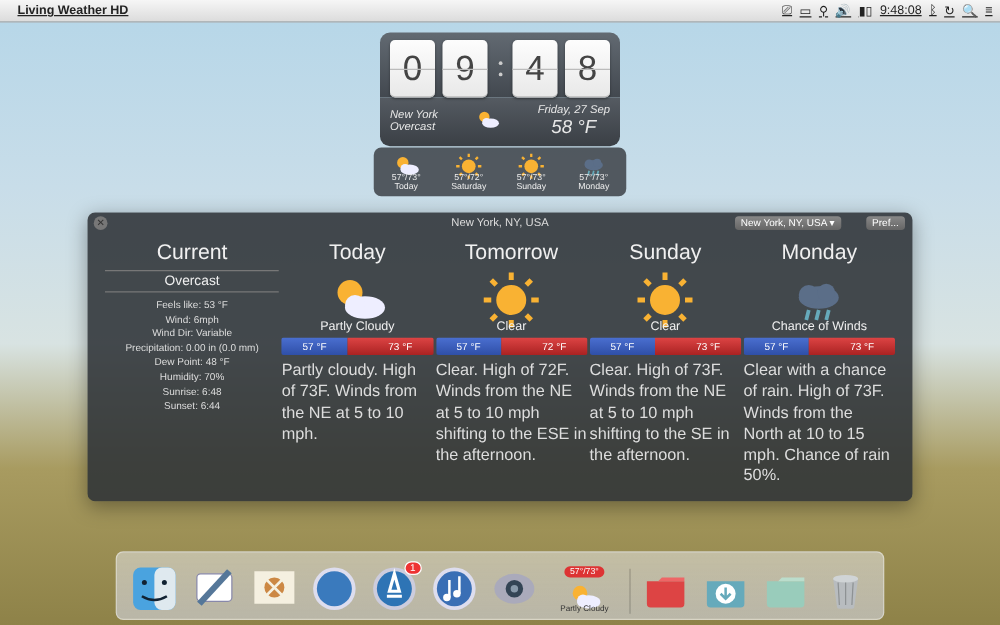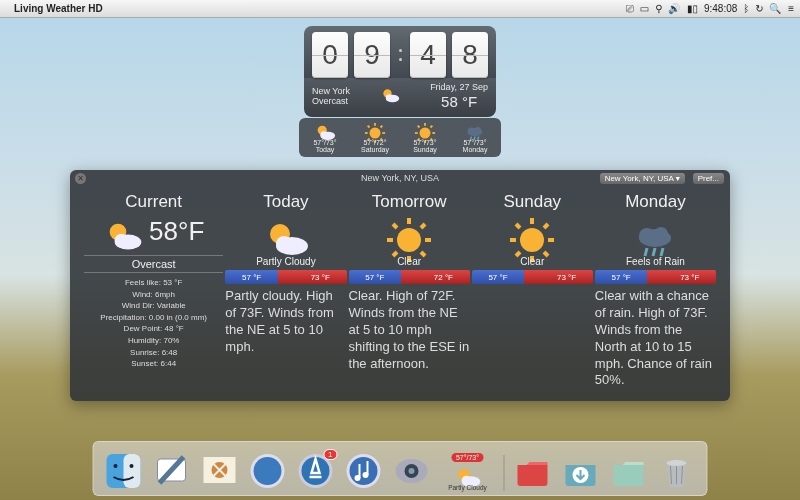--- a/index.html
+++ b/index.html
@@ -8,20 +8,21 @@
   background: linear-gradient(to bottom, #b5d6e8 0%, #c8dde9 30%, #d8e3e2 55%, #a89b60 75%, #8e8248 100%);
   position:relative;
 }
 
 .menubar {
   position:absolute; top:0; left:0; right:0; height:18px;
   background:linear-gradient(#f6f6f6,#dcdcdc);
   border-bottom:1px solid #aaa;
   display:flex; font-size:10px; color:#222;
   padding:0 6px;
+  text-decoration:underline;
 }
 .menubar .left { display:flex; align-items:center; gap:8px; }
 .menubar .spacer { flex:1; }
 .menubar .right { display:flex; align-items:center; gap:6px; }
 .menubar .apple { font-size:12px; }
 .menubar .clock { font-weight:500; }
 
 
 .flip-widget {
   position:absolute; top:26px; left:50%; transform:translateX(-50%);
@@ -41,21 +42,21 @@
   font-size:28px; font-weight:300; color:#444; position:relative;
 }
 .digit::after { content:""; position:absolute; left:0; right:0; top:50%; height:1px; background:#bbb; }
 .colon { width:8px; display:flex; flex-direction:column; justify-content:center; gap:6px; align-items:center; }
 .colon span { width:3px; height:3px; background:#ccc; border-radius:50%; }
 .flip-bottom {
   background:linear-gradient(#555b62,#3a3f45);
   border-radius:0 0 8px 8px;
   padding:4px 8px 6px 8px;
   display:flex; align-items:center; justify-content:space-between;
-  color:#e8e8e8; font-size:9px; line-height:1.2;
+  color:#e8e8e8; font-size:9px; line-height:1.2;font-style:italic;
 }
 .flip-bottom .temp { font-size:15px; font-weight:300; }
 .flip-bottom .mid svg { width:28px; height:20px; }
 
 
 .mini-strip {
   position:absolute; top:118px; left:50%; transform:translateX(-50%);
   background:rgba(60,65,70,.85);
   border-radius:6px;
   padding:4px 6px;
@@ -77,21 +78,21 @@
 .panel-header {
   position:absolute; top:3px; left:0; right:0; text-align:center;
   font-size:9px; color:#ddd; font-weight:500;
 }
 .panel-close {
   position:absolute; top:3px; left:5px; width:11px; height:11px;
   border-radius:50%; background:#777; color:#333; font-size:8px;
   display:flex; align-items:center; justify-content:center; cursor:pointer;
 }
 .panel-tools {
-  position:absolute; top:3px; right:6px; display:flex; gap:8px;
+  position:absolute; top:3px; right:6px; display:flex; gap:20px;
 }
 .panel-tools .btn {
   font-size:8px; padding:1px 5px; border-radius:3px;
   background:linear-gradient(#888,#666); color:#fff;
 }
 .panel-body { display:flex; gap:2px; }
 .col { flex:1; min-width:0; }
 .col h3 { font-weight:300; font-size:17px; text-align:center; margin-bottom:4px; }
 .col.current { flex:1.15; }
 .cur-row { display:flex; align-items:center; justify-content:center; gap:6px; margin:4px 0 8px; }
@@ -262,28 +263,20 @@
   <div class="panel-close">✕</div>
   <div class="panel-header">New York, NY, USA</div>
   <div class="panel-tools">
     <div class="btn">New York, NY, USA ▾</div>
     <div class="btn">Pref...</div>
   </div>
   <div class="panel-body">
 
     <div class="col current">
       <h3>Current</h3>
-      <div class="cur-row">
-        <div style="width:40px;height:30px">
-            <svg viewBox="0 0 24 24">
-              <use href="#ic-partly"></use>
-            </svg>
-          </div>
-        <div class="bigtemp">58°F</div>
-      </div>
       <div class="cur-cond">Overcast</div>
       <div class="cur-stats">
         <div>Feels like: 53 °F</div>
         <div>Wind: 6mph</div>
         <div>Wind Dir: Variable</div>
         <div>Precipitation: 0.00 in (0.0 mm)</div>
         <div>Dew Point: 48 °F</div>
         <div>Humidity: 70%</div>
         <div>Sunrise: 6:48</div>
         <div>Sunset: 6:44</div>
@@ -323,29 +316,30 @@
       <div class="fc-icon">
           <svg viewBox="0 0 24 24">
             <use href="#ic-sun"></use>
           </svg>
         </div>
       <div class="fc-cond">Clear</div>
       <div class="tempbar">
         <div class="lo">57 °F</div>
         <div class="hi">73 °F</div>
       </div>
+      <div class="fc-text">Clear. High of 73F. Winds from the NE at 5 to 10 mph shifting to the SE in the afternoon.</div>
     </div>
     <div class="col">
       <h3>Monday</h3>
       <div class="fc-icon">
           <svg viewBox="0 0 24 24">
             <use href="#ic-rain"></use>
           </svg>
         </div>
-      <div class="fc-cond">Feels of Rain</div>
+      <div class="fc-cond">Chance of Winds</div>
       <div class="tempbar">
         <div class="lo">57 °F</div>
         <div class="hi">73 °F</div>
       </div>
       <div class="fc-text">Clear with a chance of rain. High of 73F. Winds from the North at 10 to 15 mph. Chance of rain 50%.</div>
     </div>
   </div>
 </div>
 
 <div class="dock">

